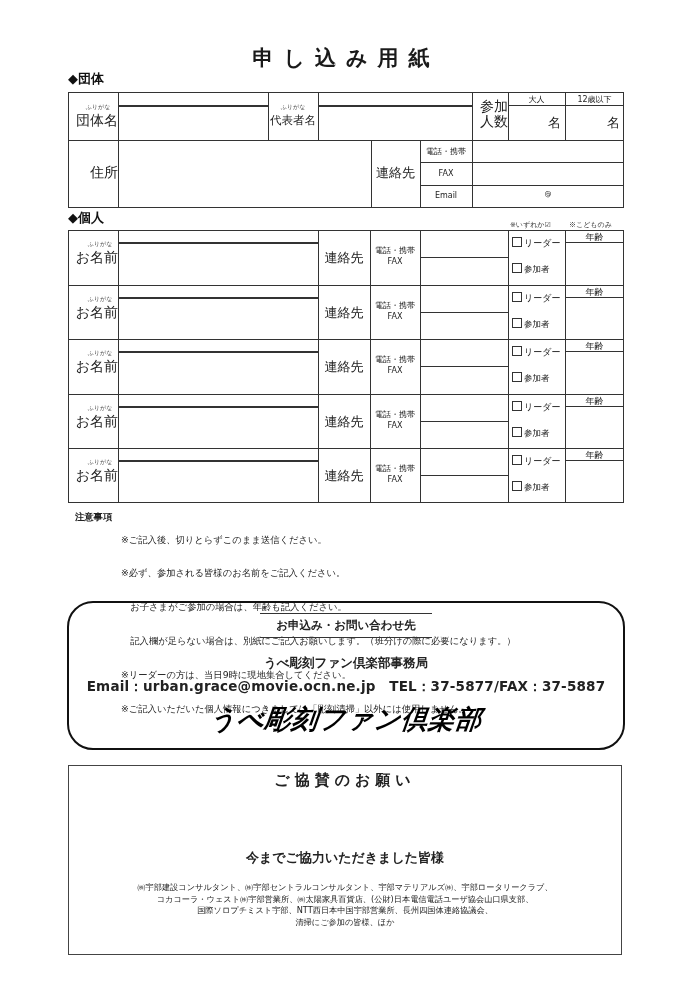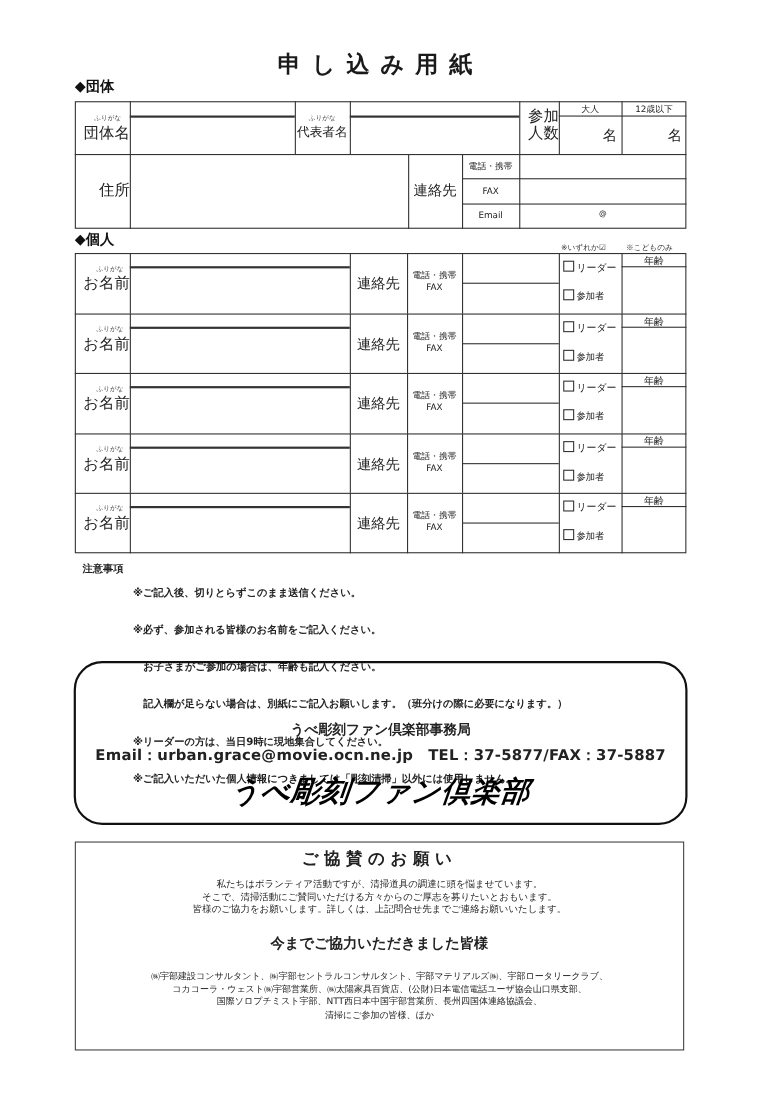--- a/index.html
+++ b/index.html
@@ -12,21 +12,21 @@
   .line-v { position:absolute; width:0; border-left:1px solid #333; }
   .thick-h { border-top-width:2px; }
   .box { position:absolute; border:1.5px solid #333; box-sizing:border-box; }
   .lbl { position:absolute; text-align:center; color:#222; }
   .furi { font-size:6px; color:#444; }
   .big { font-size:14px;text-align:right; }
   .mid { font-size:13px; }
   .sm { font-size:9px; }
   .xs { font-size:8px; }
   .chk { display:inline-block; width:8px; height:8px; border:1px solid #333; vertical-align:-1px; margin-right:2px; }
-  .notes { font-size:9.3px; line-height:11.3px; color:#222; white-space:pre;font-weight:bold; }
+  .notes { font-size:9.3px; line-height:11.3px; color:#222; white-space:pre; }
   .round-box { position:absolute; left:67px; top:601px; width:558px; height:149px; border:2.5px solid #111; border-radius:26px; box-sizing:border-box; }
   .contact-head { position:absolute; left:0; width:100%; text-align:center; }
   .contact-head span { display:inline-block; padding:4px 16px; border-top:1.5px solid #333; border-bottom:1.5px solid #333; font-size:11.5px; font-weight:bold; }
   .center-text { position:absolute; left:0; width:100%; text-align:center; }
   .sponsor-box { position:absolute; left:68px; top:765px; width:554px; height:190px; border:1.5px solid #444; box-sizing:border-box; }
   .sponsor-body { font-size:8.6px; line-height:11.5px; text-align:center; color:#222; }
   .sponsor-list { font-size:8.2px; line-height:11.6px; text-align:center; color:#222; }
   .brush { font-family:"DejaVu Serif", serif; font-weight:bold; font-size:26px; letter-spacing:1px; font-style:italic; color:#000; transform:skewX(-6deg); }
 </style>
 </head>
@@ -263,32 +263,30 @@
 <div class="abs notes" style="left:121px; top:511px;">
   <div>※ご記入後、切りとらずこのまま送信ください。</div>
   <div>※必ず、参加される皆様のお名前をご記入ください。</div>
   <div>　お子さまがご参加の場合は、年齢も記入ください。</div>
   <div>　記入欄が足らない場合は、別紙にご記入お願いします。（班分けの際に必要になります。）</div>
   <div>※リーダーの方は、当日9時に現地集合してください。</div>
   <div>※ご記入いただいた個人情報につきましては「彫刻清掃」以外には使用しません。</div>
 </div>
 
 <div class="round-box">
+  <div class="contact-head" style="top:10px;">
+    <span>お申込み・お問い合わせ先</span>
+  </div>
   <div class="center-text" style="top:52px; font-size:12.5px; font-weight:bold;">うべ彫刻ファン倶楽部事務局</div>
   <div class="center-text" style="top:75px; font-size:13.5px; font-weight:bold; letter-spacing:0.2px;">Email：urban.grace@movie.ocn.ne.jp　TEL：37-5877/FAX：37-5887</div>
   <div class="center-text brush" style="top:99px;">うべ彫刻ファン倶楽部</div>
 </div>
 
 <div class="sponsor-box">
   <div class="center-text" style="top:5px; font-size:15px; letter-spacing:5px; font-weight:bold;">ご協賛のお願い</div>
-  <div class="center-text sponsor-body" style="top:33px;">
-    <div>私たちはボランティア活動ですが、清掃道具の調達に頭を悩ませています。</div>
-    <div>そこで、清掃活動にご賛同いただける方々からのご厚志を募りたいとおもいます。</div>
-    <div>皆様のご協力をお願いします。詳しくは、上記問合せ先までご連絡お願いいたします。</div>
-  </div>
   <div class="center-text" style="top:83px; font-size:13px; font-weight:bold;">今までご協力いただきました皆様</div>
   <div class="center-text sponsor-list" style="top:116px;">
     <div>㈱宇部建設コンサルタント、㈱宇部セントラルコンサルタント、宇部マテリアルズ㈱、宇部ロータリークラブ、</div>
     <div>コカコーラ・ウェスト㈱宇部営業所、㈱太陽家具百貨店、(公財)日本電信電話ユーザ協会山口県支部、</div>
     <div>国際ソロプチミスト宇部、NTT西日本中国宇部営業所、長州四国体連絡協議会、</div>
     <div>清掃にご参加の皆様、ほか</div>
   </div>
 </div>
 
 </body></html>

